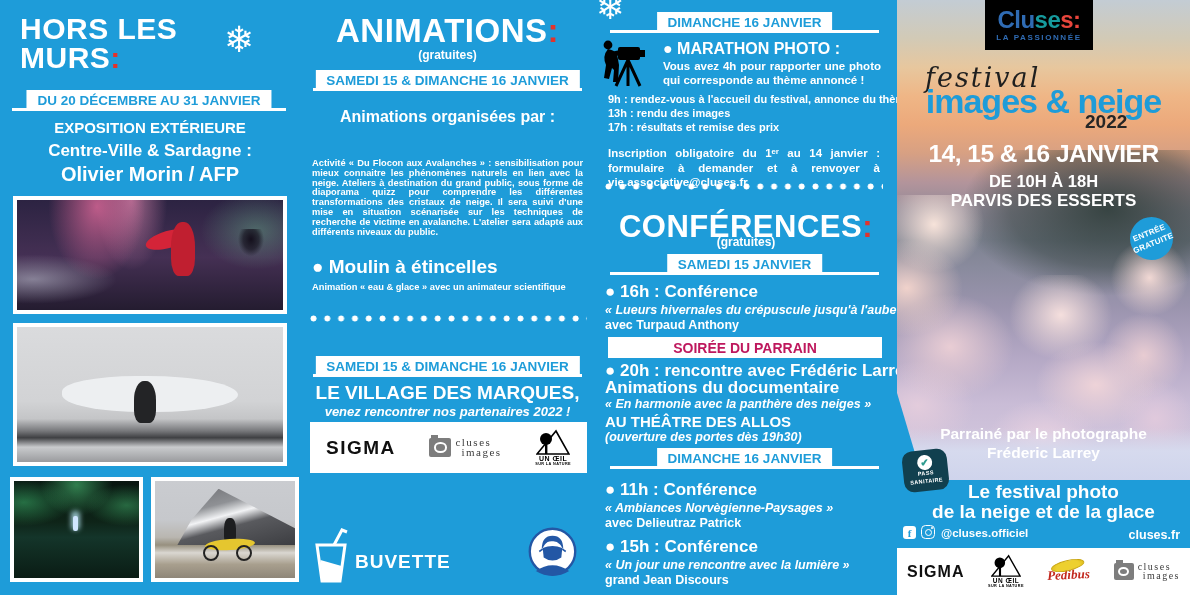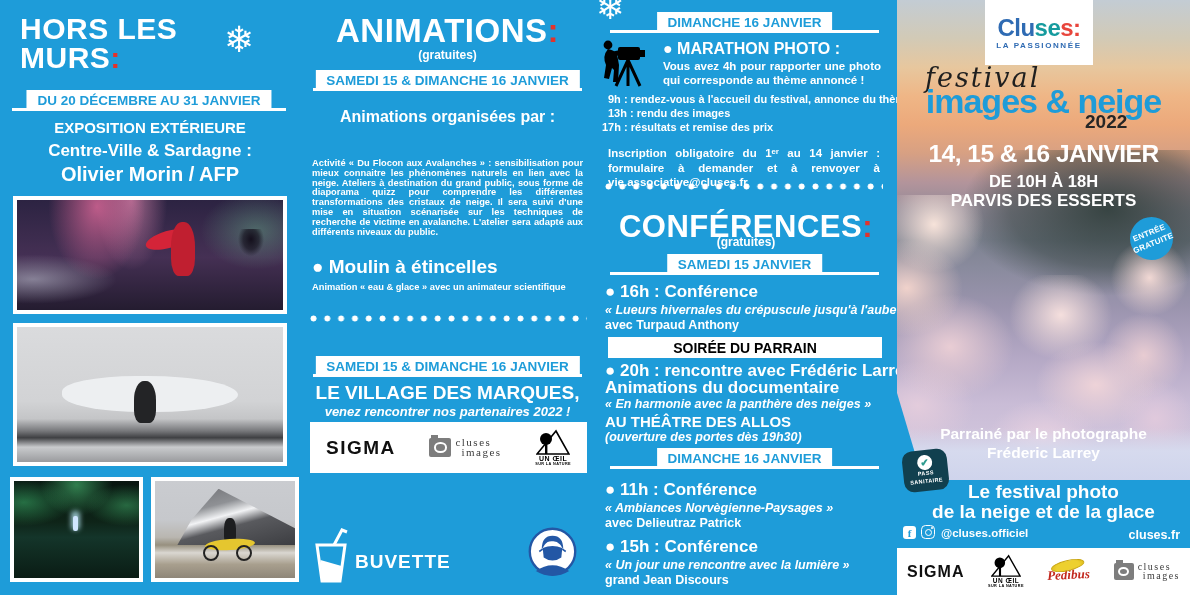--- a/index.html
+++ b/index.html
@@ -11,21 +11,21 @@
   .ctr{left:0;right:0;text-align:center}
   .red{color:#E1332C}
   .it{font-style:italic}
   .just{position:absolute;color:#fff;font-weight:700;text-align:justify}
   .flake{position:absolute;color:#fff;line-height:1}
   
   .bwrap{position:absolute;height:21px}
   .bline{position:absolute;left:0;right:0;bottom:0;height:3px;background:#fff}
   .bbox{position:absolute;left:50%;bottom:1px;transform:translateX(-50%);background:#fff;color:#1E9CD9;
     font-weight:800;font-size:13.5px;line-height:1;padding:4px 11px 3px;white-space:nowrap}
-  .widebanner{position:absolute;background:#fff;color:#000000;font-weight:800;text-align:center;
+  .widebanner{position:absolute;background:#fff;color:#be185d;font-weight:800;text-align:center;
     font-size:14px;line-height:1;padding:4px 0 3px}
   .dots{position:absolute;height:7px;background-image:radial-gradient(circle at 3.5px 3.5px,#fff 2.7px,transparent 3.3px);
     background-size:13.8px 7px;background-repeat:repeat-x}
   
   .photo{position:absolute;background:#fff;padding:4px}
   .pimg{width:100%;height:100%;position:relative;overflow:hidden}
   .p1{background:
     radial-gradient(26% 95% at 30% 6%,rgba(236,110,160,.75),transparent 70%),
     radial-gradient(18% 85% at 43% 0%,rgba(246,150,190,.6),transparent 75%),
     radial-gradient(30% 50% at 90% 28%,rgba(120,220,160,.35),transparent 70%),
@@ -88,21 +88,21 @@
     radial-gradient(48% 30% at 65% 55%,#eed3d8 0%,rgba(238,211,216,0) 72%),
     radial-gradient(45% 28% at 35% 82%,#e7d0e0 0%,transparent 70%)}
   .tree3{left:195px;top:240px;width:115px;height:210px;background:
     radial-gradient(48% 26% at 50% 18%,#f1d8d4 0%,rgba(241,216,212,0) 70%),
     radial-gradient(50% 28% at 45% 55%,#e8ccd2 0%,rgba(232,204,210,0) 72%),
     radial-gradient(46% 26% at 55% 85%,#e0c9dc 0%,transparent 70%)}
   .snow-fg{position:absolute;left:0;right:0;top:428px;height:52px;
     background:linear-gradient(180deg,rgba(223,227,242,0) 0%,#d6daee 45%,#cfd4ec 100%)}
   .wedge{position:absolute;left:0;top:393px;width:26px;height:87px;background:#1E9CD9;
     clip-path:polygon(0 0,100% 100%,0 100%)}
-  .logo-box{position:absolute;left:88px;top:0;width:108px;height:65px;background:#ffffff;
+  .logo-box{position:absolute;left:88px;top:0;width:108px;height:50px;background:#000000;
     display:flex;flex-direction:column;align-items:center;justify-content:center}
   .cl-word{font-size:24px;font-weight:800;letter-spacing:-.5px;line-height:1}
   .cl-tag{font-size:8px;font-weight:700;color:#2F6BB3;letter-spacing:1.6px;margin-top:1px}
   .script{position:absolute;left:28px;top:62px;font-family:"DejaVu Serif",serif;font-style:italic;
     font-size:27px;color:#1f1f1f;letter-spacing:2px}
   .big-title{position:absolute;left:0;right:0;top:82px;text-align:center;font-size:34px;font-weight:800;
     color:#1E9CD9;letter-spacing:-1px;white-space:nowrap}
   .year{position:absolute;left:188px;top:111px;font-size:19px;font-weight:700;color:#262626}
   .badge{position:absolute;left:233px;top:217px;width:43px;height:43px;border-radius:50%;background:#1E9CD9;
     color:#fff;display:flex;flex-direction:column;align-items:center;justify-content:center;
@@ -252,21 +252,21 @@
       <circle cx="8" cy="7" r="4.4" fill="#000"></circle>
       <path d="M8 11 Q2 18 6 27 L4 40 L9 41 L12 30 L14 32 L13 44 L18 44 L19 27 L17 16 Q14 12 8 11 Z" fill="#000"></path>
       <path d="M11 14 L20 12 L20 17 L13 19 Z" fill="#000"></path>
     </svg>
 
     <div class="t" style="left:68px;top:40px;font-size:16px">● MARATHON PHOTO :</div>
     <div class="just" style="left:68px;top:59px;width:218px;font-size:11.5px;line-height:14px;font-weight:800">Vous avez 4h pour rapporter une photo qui corresponde au thème annoncé !</div>
 
     <div class="t" style="left:13px;top:93px;font-size:11px">9h : rendez-vous à l'accueil du festival, annonce du thème</div>
     <div class="t" style="left:13px;top:107px;font-size:11px">13h : rendu des images</div>
-    <div class="t" style="left:7px;top:121px;font-size:11px">17h : résultats et remise des prix</div>
+    <div class="t" style="left:13px;top:121px;font-size:11px">17h : résultats et remise des prix</div>
 
     <div class="just" style="left:13px;top:146px;width:272px;font-size:11.5px;line-height:14.5px;font-weight:800">Inscription obligatoire du 1ᵉʳ au 14 janvier : formulaire à demander et à renvoyer à vie.associative@cluses.fr</div>
 
     <div class="dots" style="left:10px;top:183px;width:278px"></div>
 
     <div class="t ctr" style="top:209px;font-size:31px;letter-spacing:.5px">
       <span>CONFÉRENCES</span><span class="red">:</span>
     </div>
     <div class="t ctr" style="top:235px;font-size:12px">(gratuites)</div>
 

